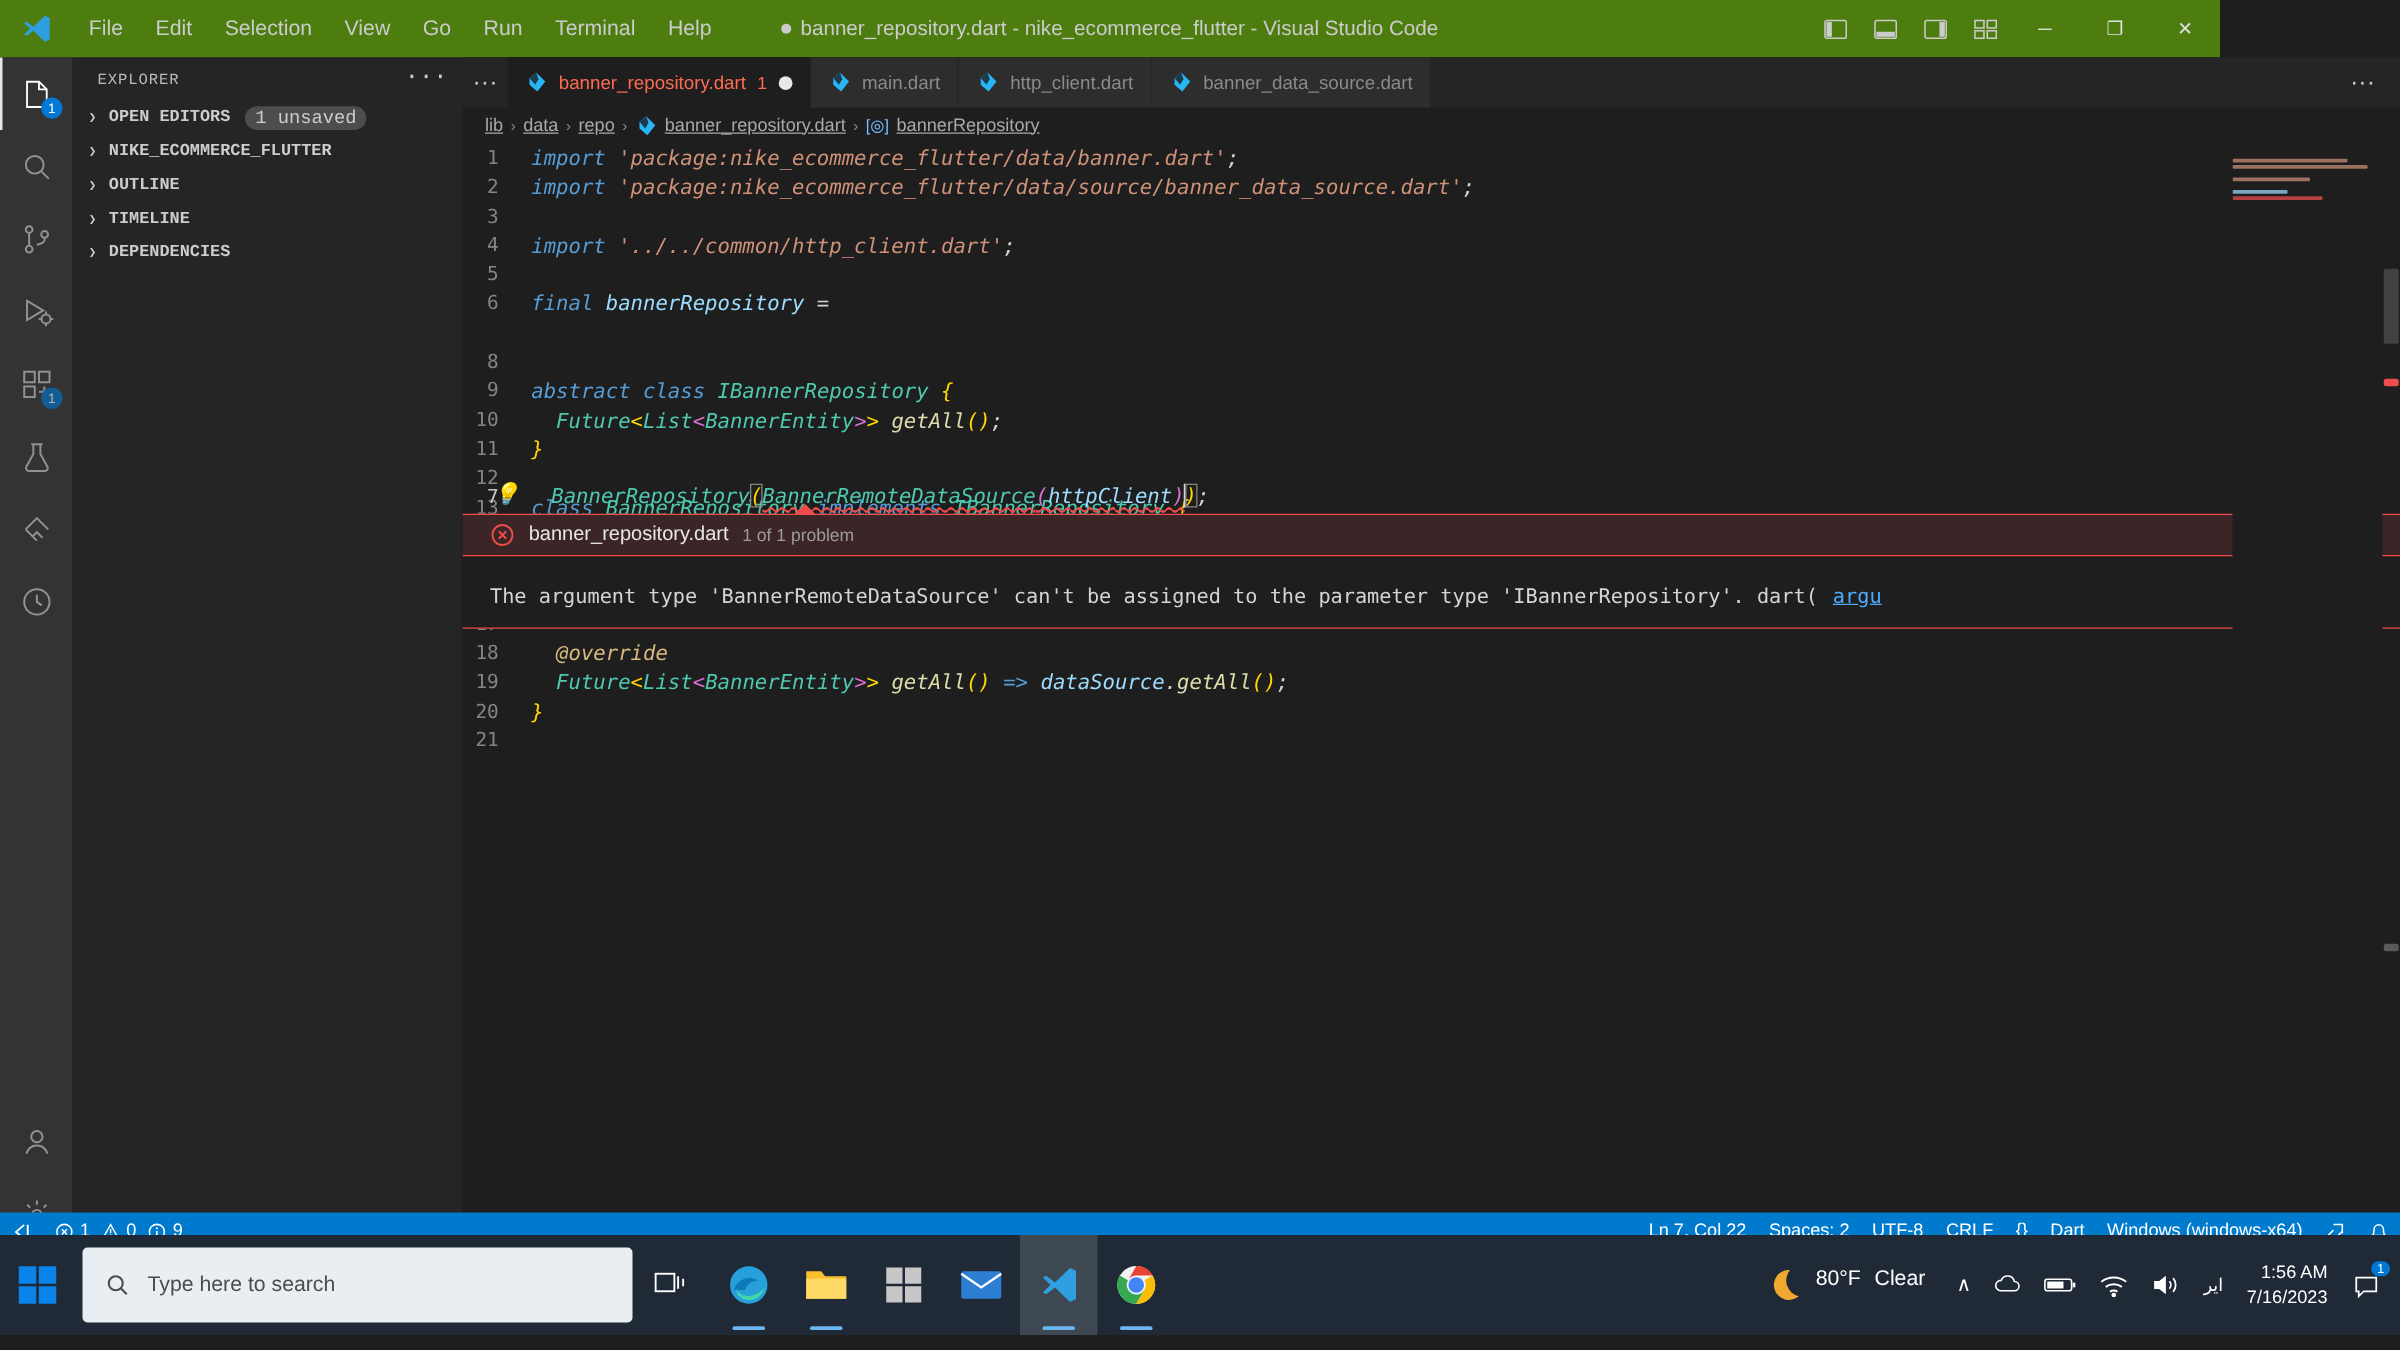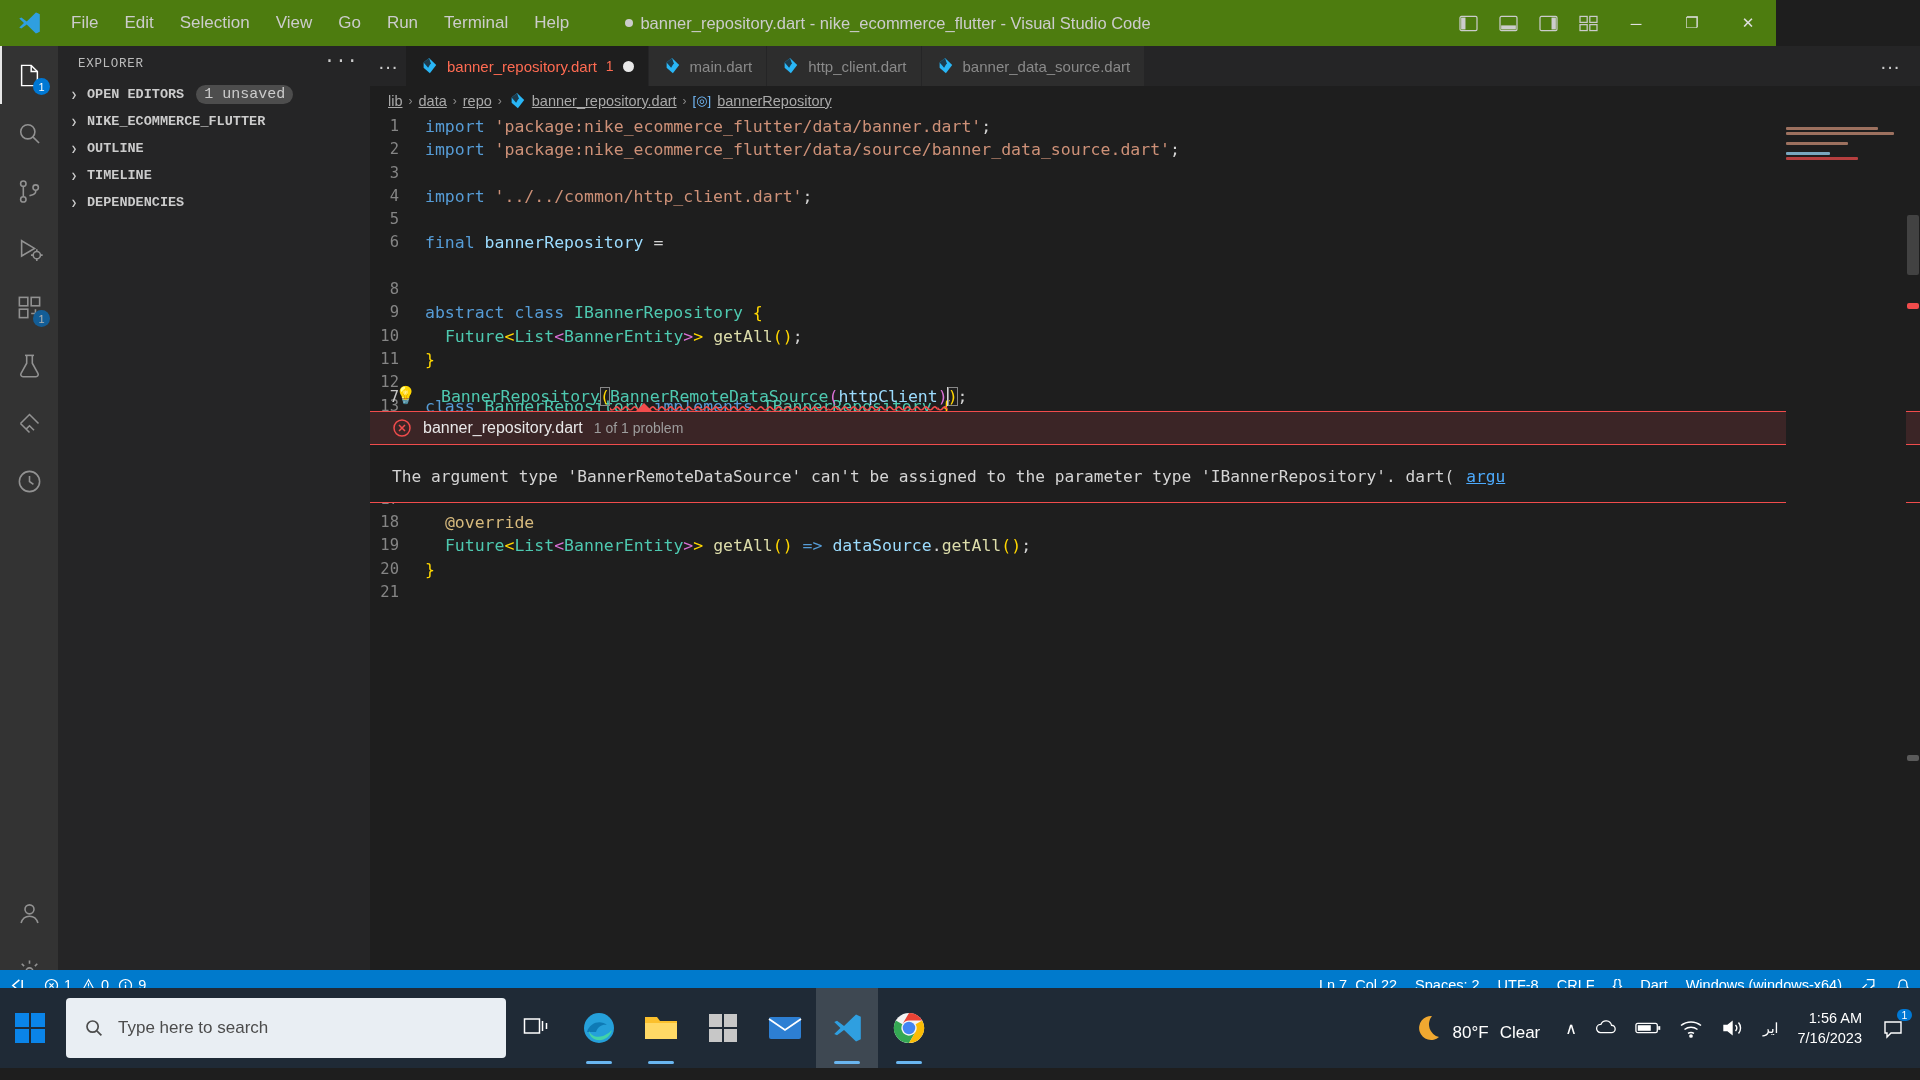--- a/index.html
+++ b/index.html
@@ -109,21 +109,21 @@
   .code {
     font-family:"DejaVu Sans Mono", monospace; font-size:16.5px; line-height:23.3px;
     white-space:pre; color:#d4d4d4;
   }
   .cline { display:flex; height:23.3px; align-items:center; position:relative;}
   .ln {
     width:55px; text-align:right; padding-right:26px; color:#858585;
     font-family:"DejaVu Sans Mono", monospace; font-size:15.5px; flex:none;
   }
   .ln.cur { color:#c6c6c6; }
-  .ctext { flex:1; position:relative; }
+  .ctext { flex:1; position:relative;font-style:italic; }
   .kw { color:#569cd6; }
   .str { color:#ce9178; }
   .typ { color:#4ec9b0; }
   .var { color:#9cdcfe; }
   .fn  { color:#dcdcaa; }
   .pun { color:#d4d4d4; }
   .br-y { color:#ffd700; }
   .br-p { color:#da70d6; }
   .ann { color:#d7ba7d; }
 
@@ -204,21 +204,21 @@
   .tb-icon {
     width:62px; height:80px; display:flex; align-items:center; justify-content:center;
     position:relative;
   }
   .tb-icon.running::after {
     content:""; position:absolute; bottom:4px; left:50%; transform:translateX(-50%);
     width:26px; height:3px; border-radius:2px; background:#6ab6f0;
   }
   .tb-icon.active { background:rgba(255,255,255,.14); }
   .tray { margin-left:auto; display:flex; align-items:center; height:80px; color:#ffffff; }
-  .weather { display:flex; align-items:flex-end; gap:11px; padding:0 16px; font-size:17px; }
+  .weather { display:flex; align-items:flex-start; gap:11px; padding:0 16px; font-size:17px; }
   .tray-ico { padding:0 9px; display:flex; align-items:center; justify-content:center; color:#ffffff; }
   .clock {
     padding:0 14px 0 10px; text-align:right; font-size:14.5px; line-height:20px; color:#ffffff;
   }
   .notif-badge {
     position:relative; padding:0 16px 0 6px;
   }
   .notif-count {
     position:absolute; right:8px; bottom:18px; background:#0078d4; color:#fff;
     border-radius:8px; font-size:10.5px; padding:0 4px; min-width:15px; text-align:center;

